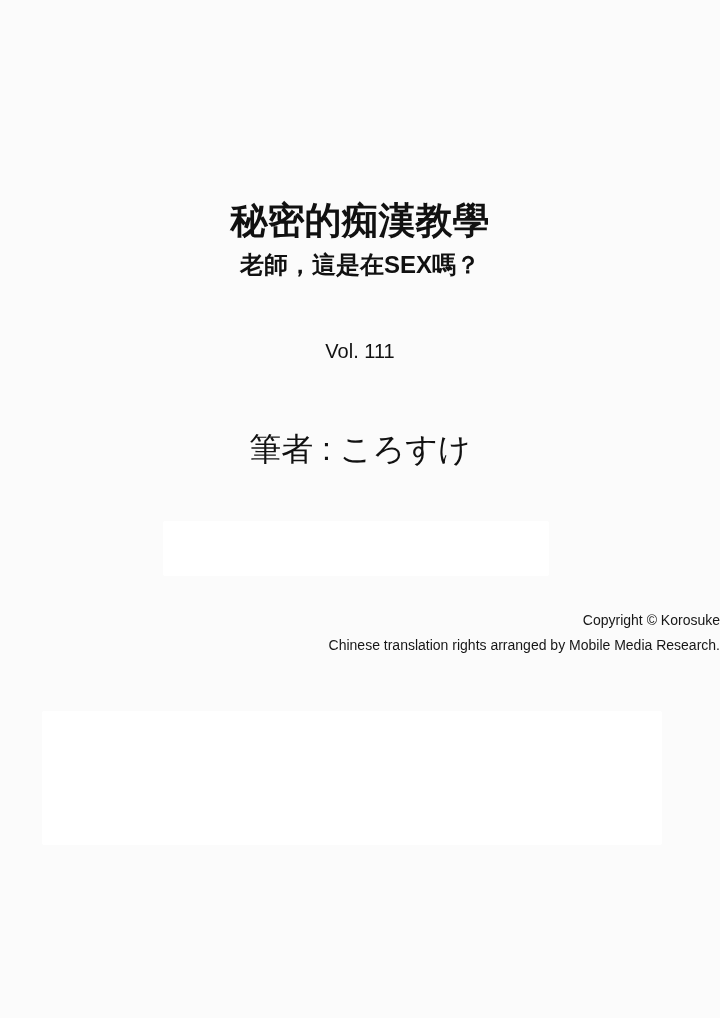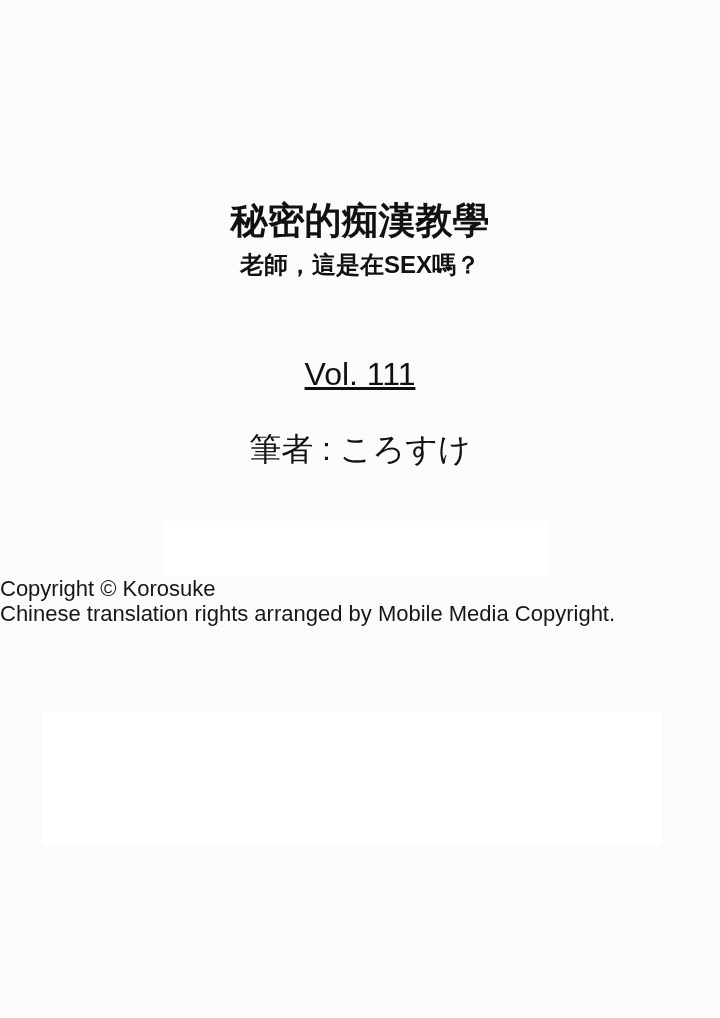--- a/index.html
+++ b/index.html
@@ -31,37 +31,36 @@
     font-size: 37px;
     font-weight: 600;
     letter-spacing: 0px;
   }
   .subtitle {
     top: 249px;
     font-size: 24px;
     font-weight: 600;
   }
   .volume {
-    top: 356px;
-    font-size: 32px;
+    top: 340px;
+    font-size: 20px;
     font-weight: 400;
-    text-decoration: underline;
   }
   .author {
     top: 428px;
     font-size: 32px;
     font-weight: 500;
   }
   .copyright-block {
     position: absolute;
-    top: 576px;
+    top: 608px;
     left: 0;
     width: 720px;
-    text-align: left;
-    font-size: 22px;
+    text-align: right;
+    font-size: 14px;
     line-height: 25px;
     font-weight: 400;
     color: #161616;
   }
   .copyright-block div {
     white-space: nowrap;
   }
   .white-panel {
     position: absolute;
     background: #ffffff;
@@ -90,18 +89,18 @@
   <div class="centered-text subtitle">老師，這是在SEX嗎？</div>
 
   <div class="centered-text volume">Vol. 111</div>
 
   <div class="centered-text author">筆者 : ころすけ</div>
 
   <div class="white-panel panel-middle"></div>
 
   <div class="copyright-block">
     <div>Copyright © Korosuke</div>
-    <div>Chinese translation rights arranged by Mobile Media Copyright.</div>
+    <div>Chinese translation rights arranged by Mobile Media Research.</div>
   </div>
 
   <div class="white-panel panel-bottom"></div>
 
 </div>
 
 </body></html>

